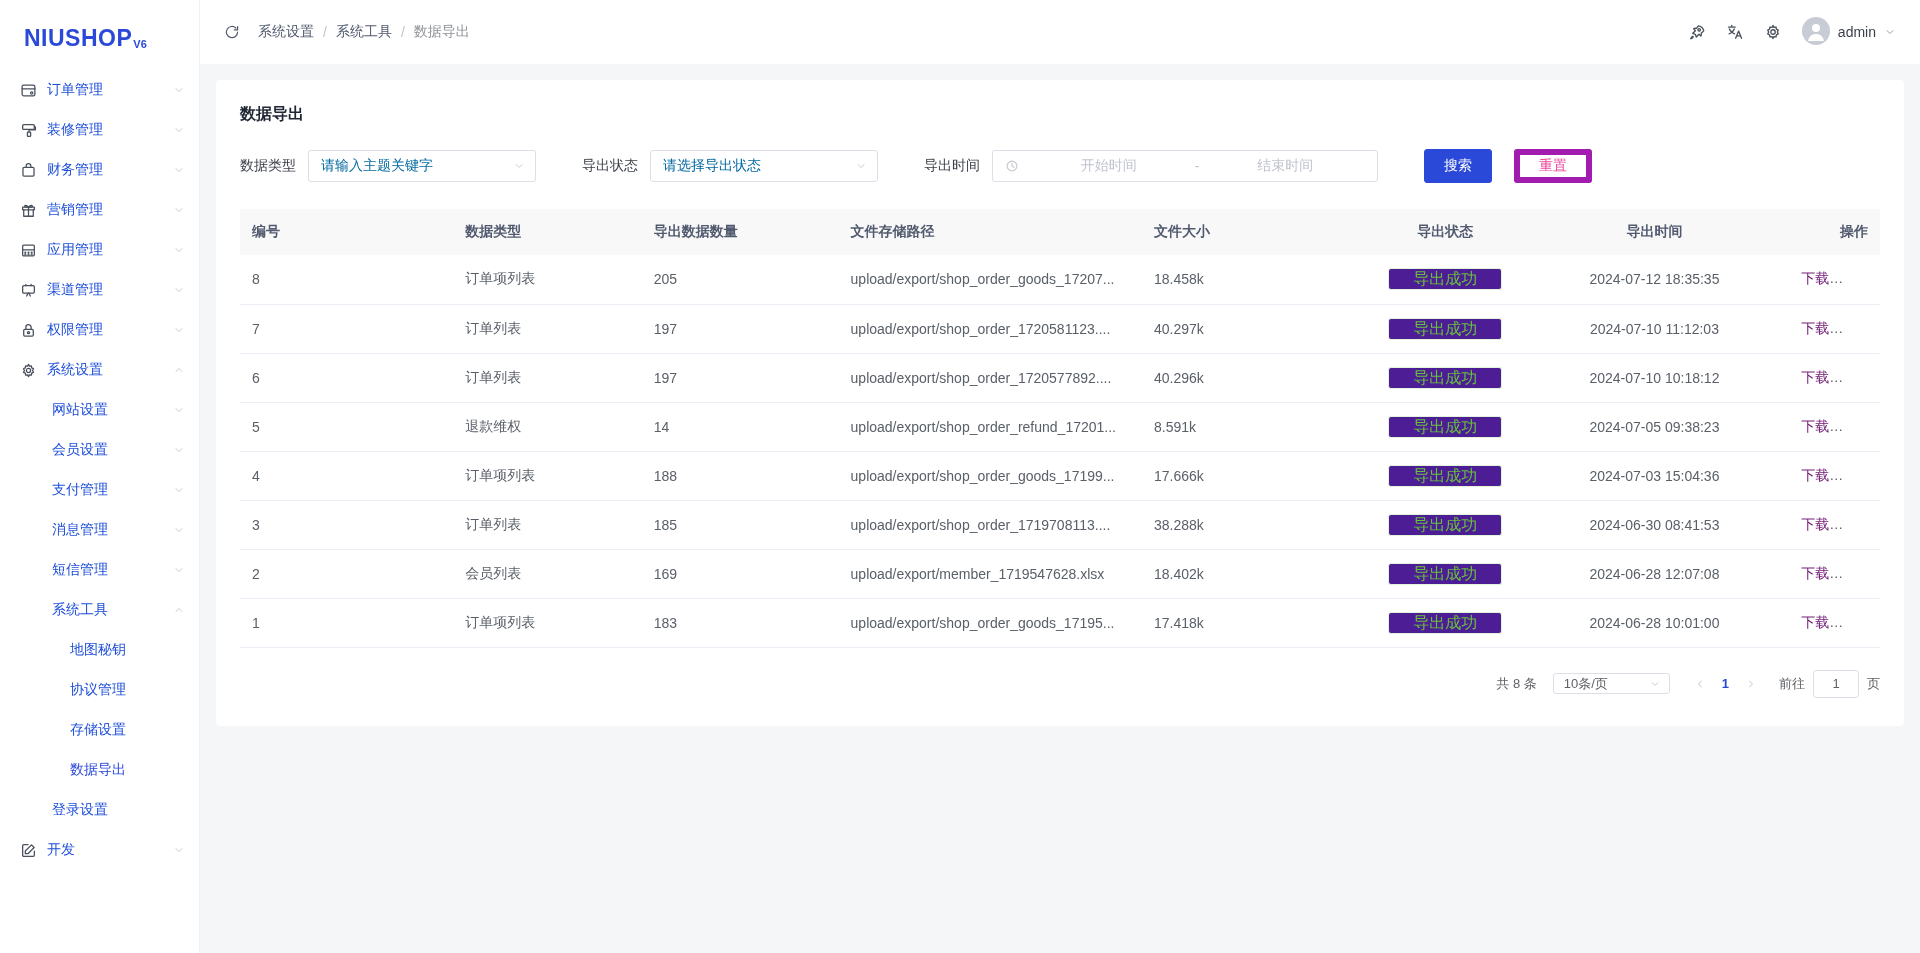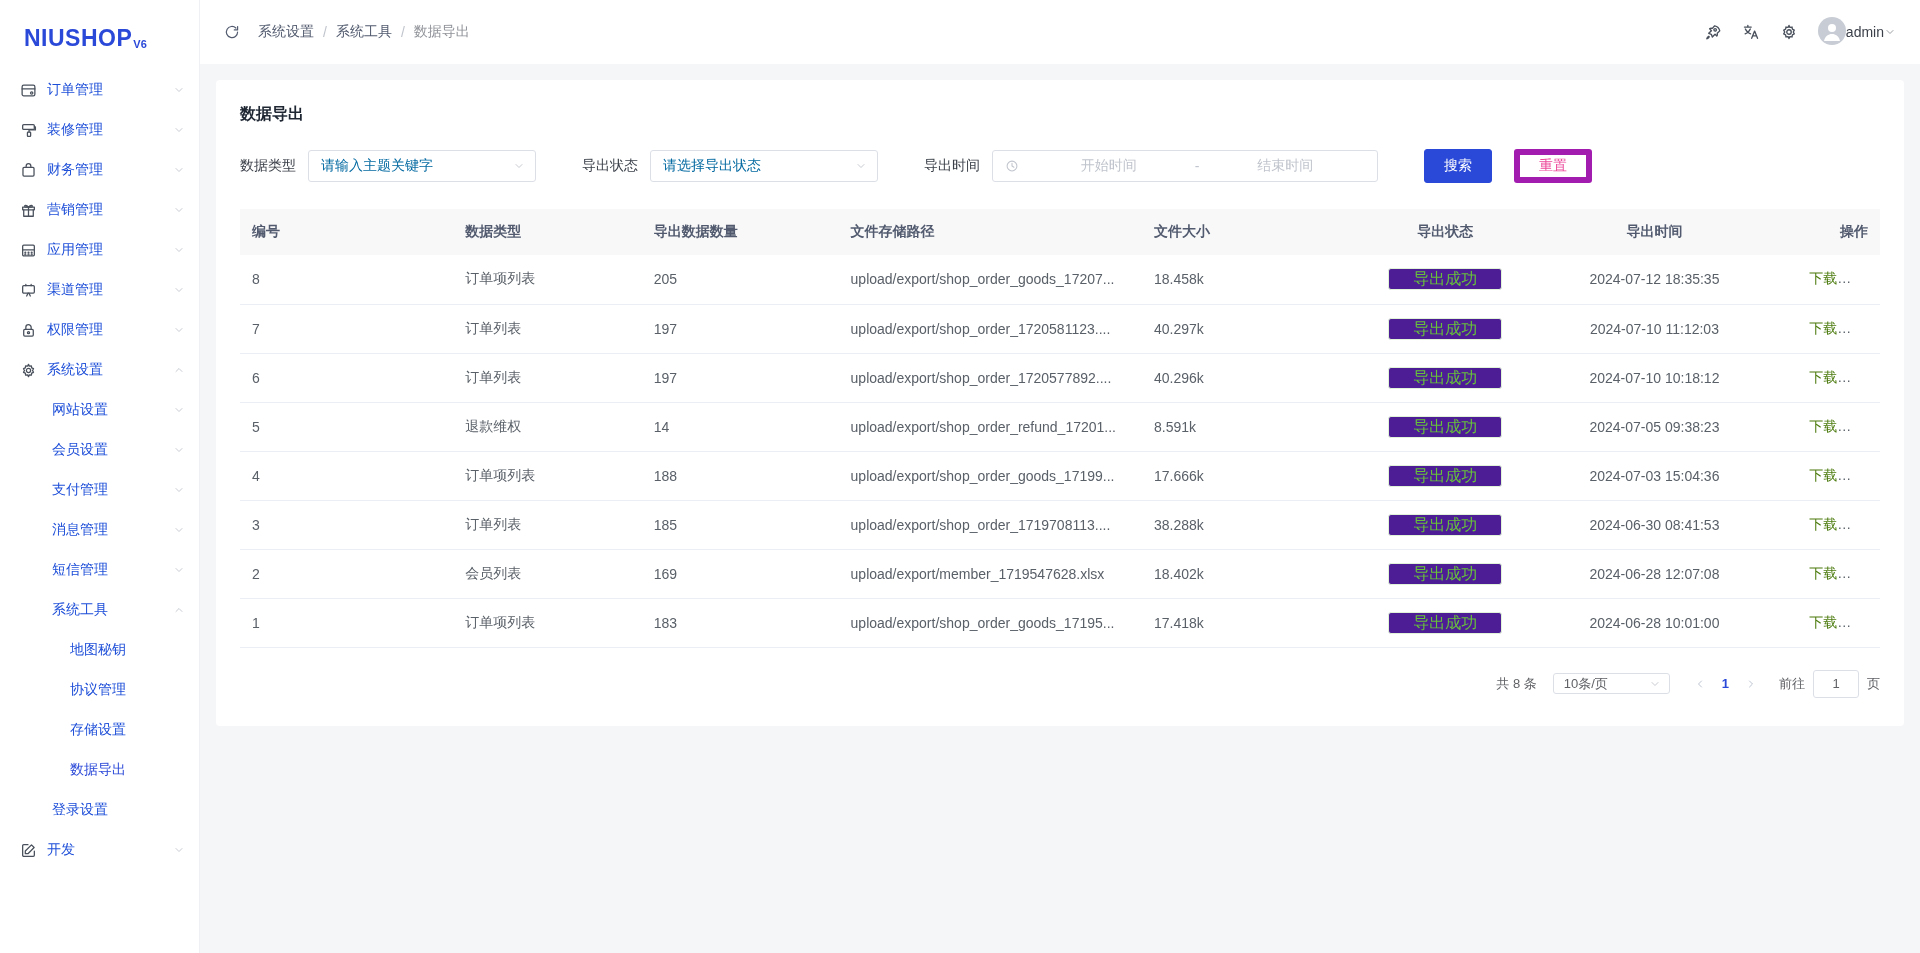--- a/index.html
+++ b/index.html
@@ -25,21 +25,21 @@
   
   .main { flex:1; display:flex; flex-direction:column; min-width:0; }
   .topbar { height:64px; background:#fff; display:flex; align-items:center; padding:0 24px; flex:0 0 64px; }
   .refresh-btn { display:flex; color:#515a6e; cursor:pointer; margin-right:18px; }
   .breadcrumb { display:flex; align-items:center; gap:9px; color:#515a6e; }
   .breadcrumb .sep { color:#c0c4cc; }
   .breadcrumb .bc-last { color:#909399; }
   .bc-link { cursor:pointer; }
   .topbar-right { margin-left:auto; display:flex; align-items:center; gap:20px; color:#4a515c; }
   .top-icon { display:flex; cursor:pointer; }
-  .user { display:flex; align-items:center; cursor:pointer; }
+  .user { display:flex; align-items:center; gap:8px; cursor:pointer; }
   .user-name { color:#3a3f48; }
 
   
   .content { flex:1; padding:16px; overflow:hidden; }
   .card { background:#fff; border-radius:4px; padding:24px 24px 28px; }
   .card-title { font-size:16px; font-weight:700; color:#1f2733; }
 
   .filter-bar { display:flex; align-items:center; margin-top:24px; }
   .f-label { color:#3a3f48; margin-right:12px; white-space:nowrap; }
   .sel { width:228px; height:32px; border:1px solid #dcdfe6; border-radius:3px; display:flex; align-items:center;
@@ -60,21 +60,21 @@
   
   table { width:100%; border-collapse:collapse; margin-top:26px; table-layout:fixed; }
   th { background:#f8f8f9; color:#515a6e; font-weight:700; text-align:left; height:46px; padding:0 12px;
        font-size:14px; white-space:nowrap; }
   td { height:49px; padding:0 12px; border-bottom:1px solid #ebeef5; color:#5a6068; font-size:14px;
        white-space:nowrap; overflow:hidden; text-overflow:ellipsis; }
   .col-center { text-align:center; }
   .col-right { text-align:right; }
   .tag-success { display:inline-block; background:#4c1d95; color:#67c23a; border:1px solid #e1f3d8;
        font-size:16px; line-height:20px; padding:0 24px; border-radius:3px; }
-  .op-link { color:#4d7c0f; cursor:pointer; margin-left:24px; }
+  .op-link { color:#701a75; cursor:pointer; margin-left:16px; }
 
   
   .pager { display:flex; align-items:center; justify-content:flex-end; margin-top:22px; color:#606266; font-size:13px; }
   .pager .total { margin-right:16px; }
   .page-size { width:117px; height:21px; border:1px solid #dcdfe6; border-radius:3px; display:flex; align-items:center;
        justify-content:space-between; padding:0 8px 0 10px; cursor:pointer; color:#606266; margin-right:18px; }
   .page-size .chev { color:#c0c4cc; display:flex; }
   .pg-arrow { color:#b4bccc; display:flex; cursor:pointer; padding:0 6px; }
   .pg-num { color:#2b49d8; font-weight:700; padding:0 10px; cursor:pointer; }
   .goto-label { margin:0 8px 0 16px; }

